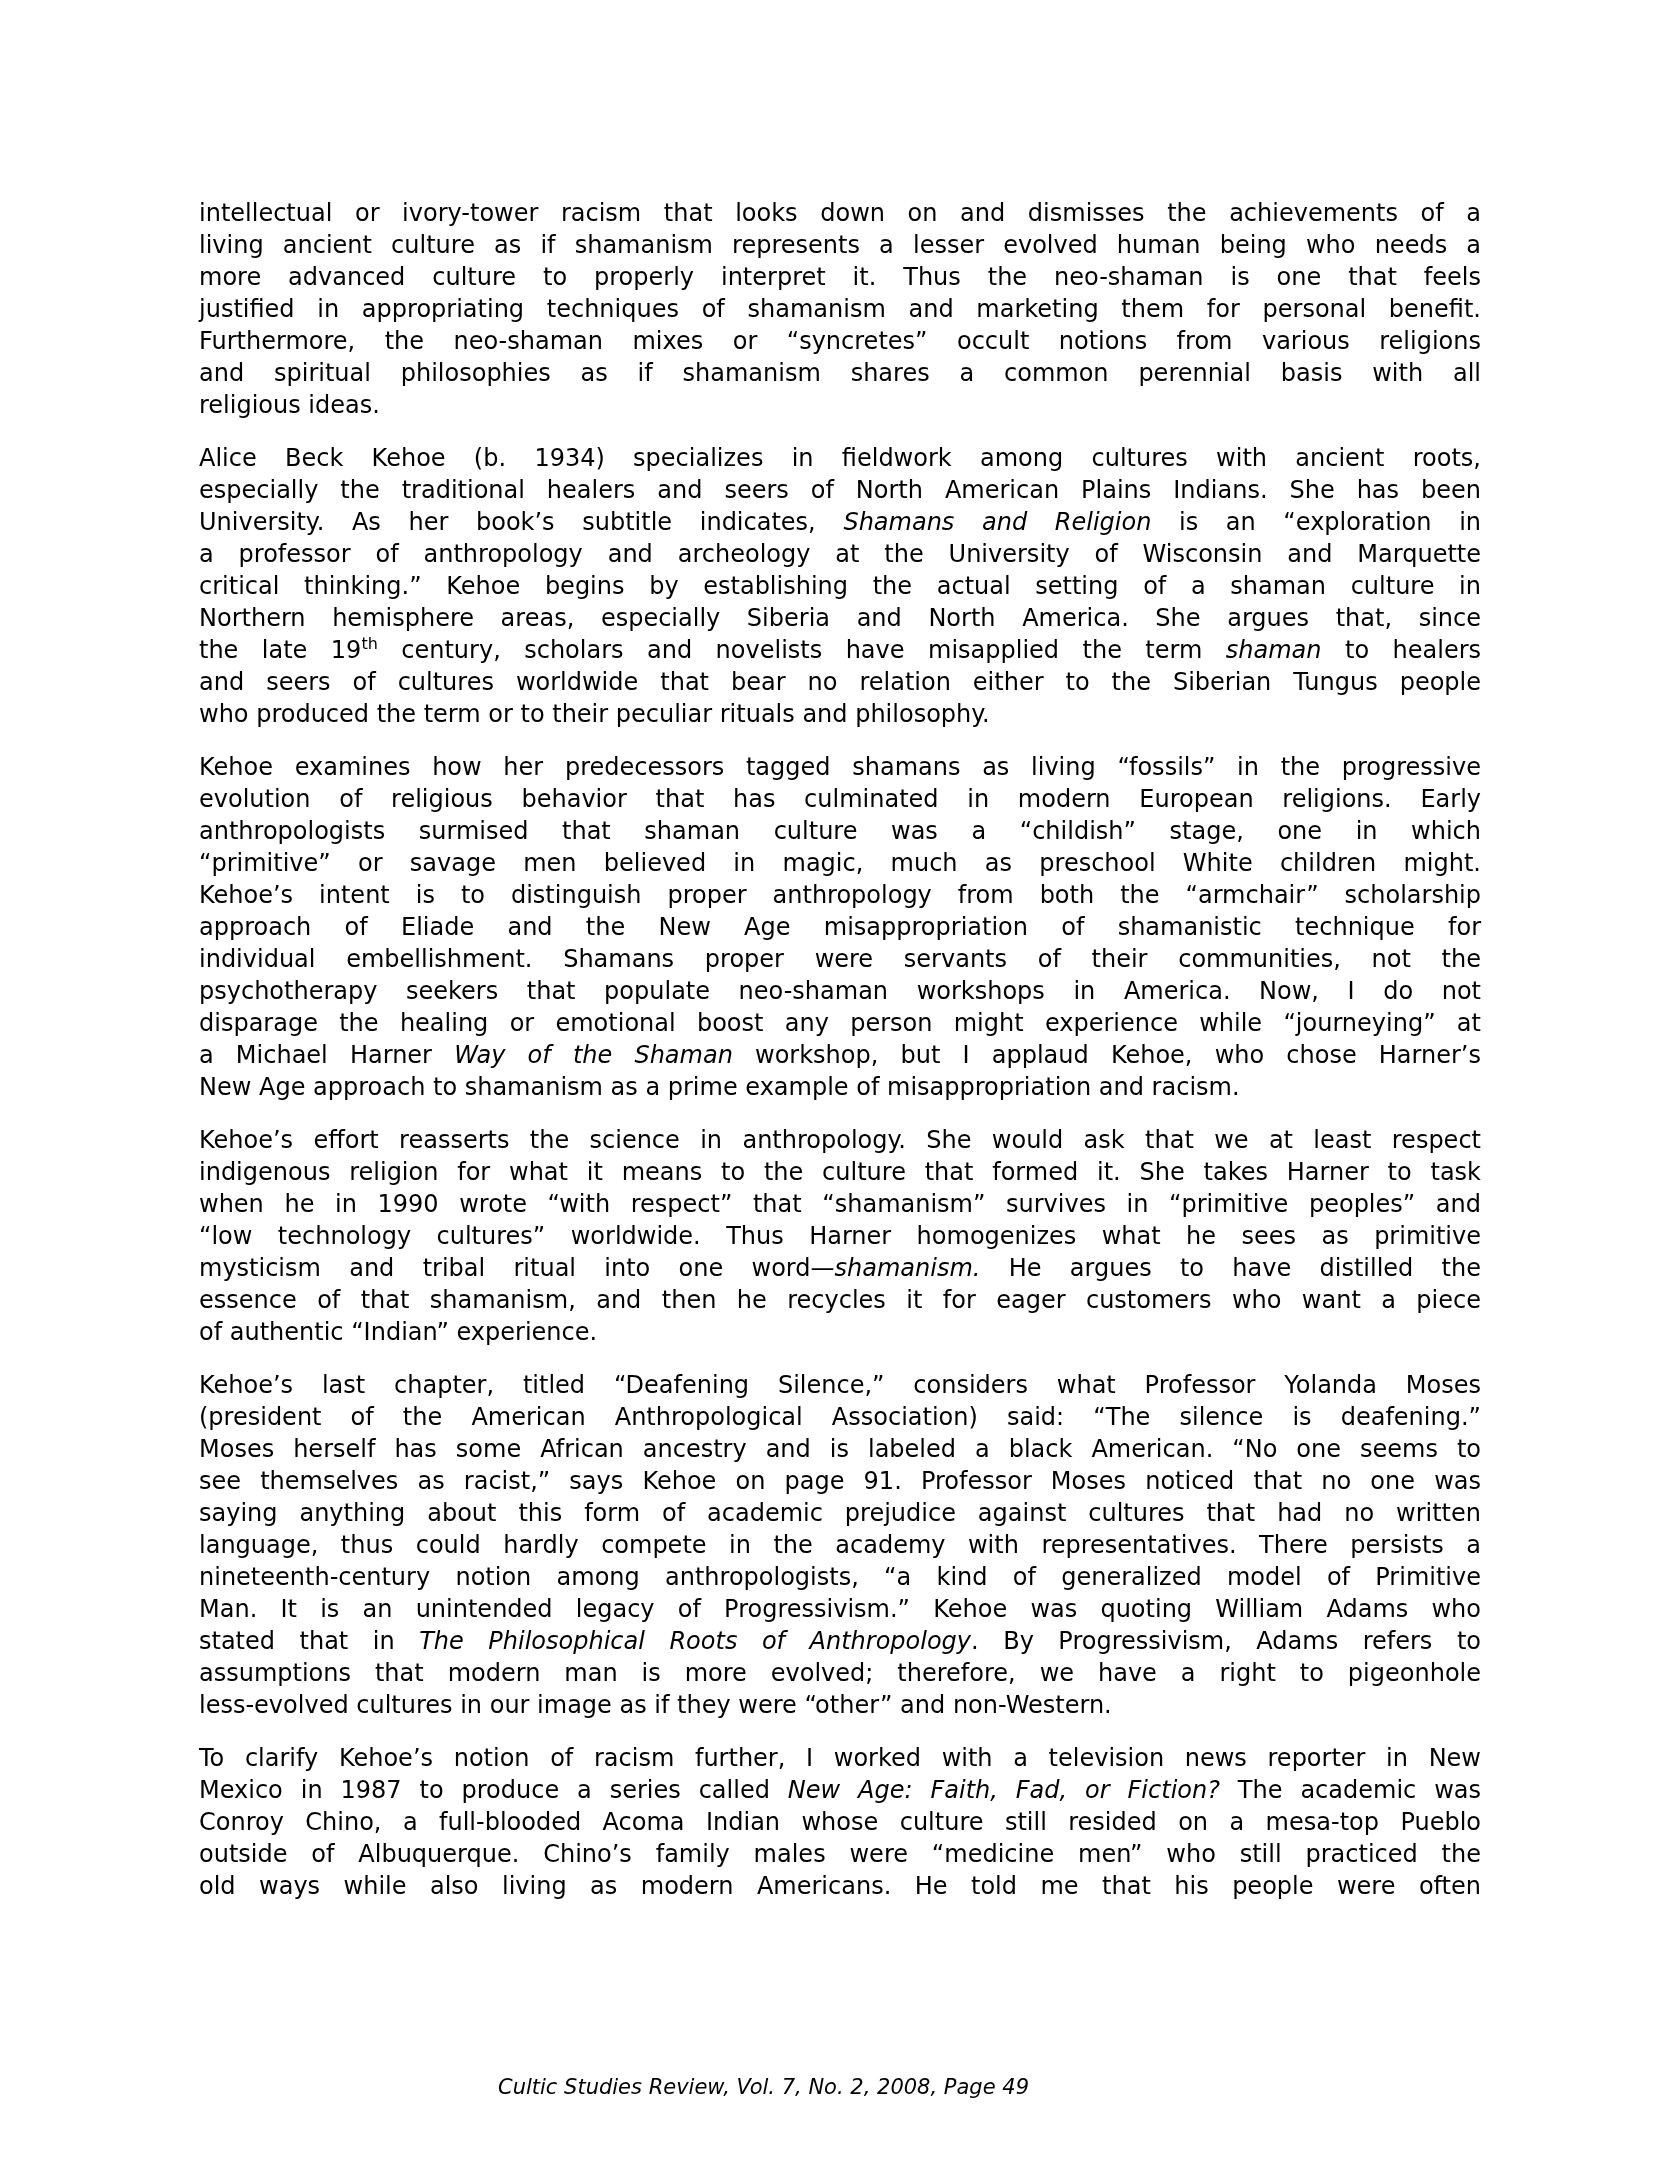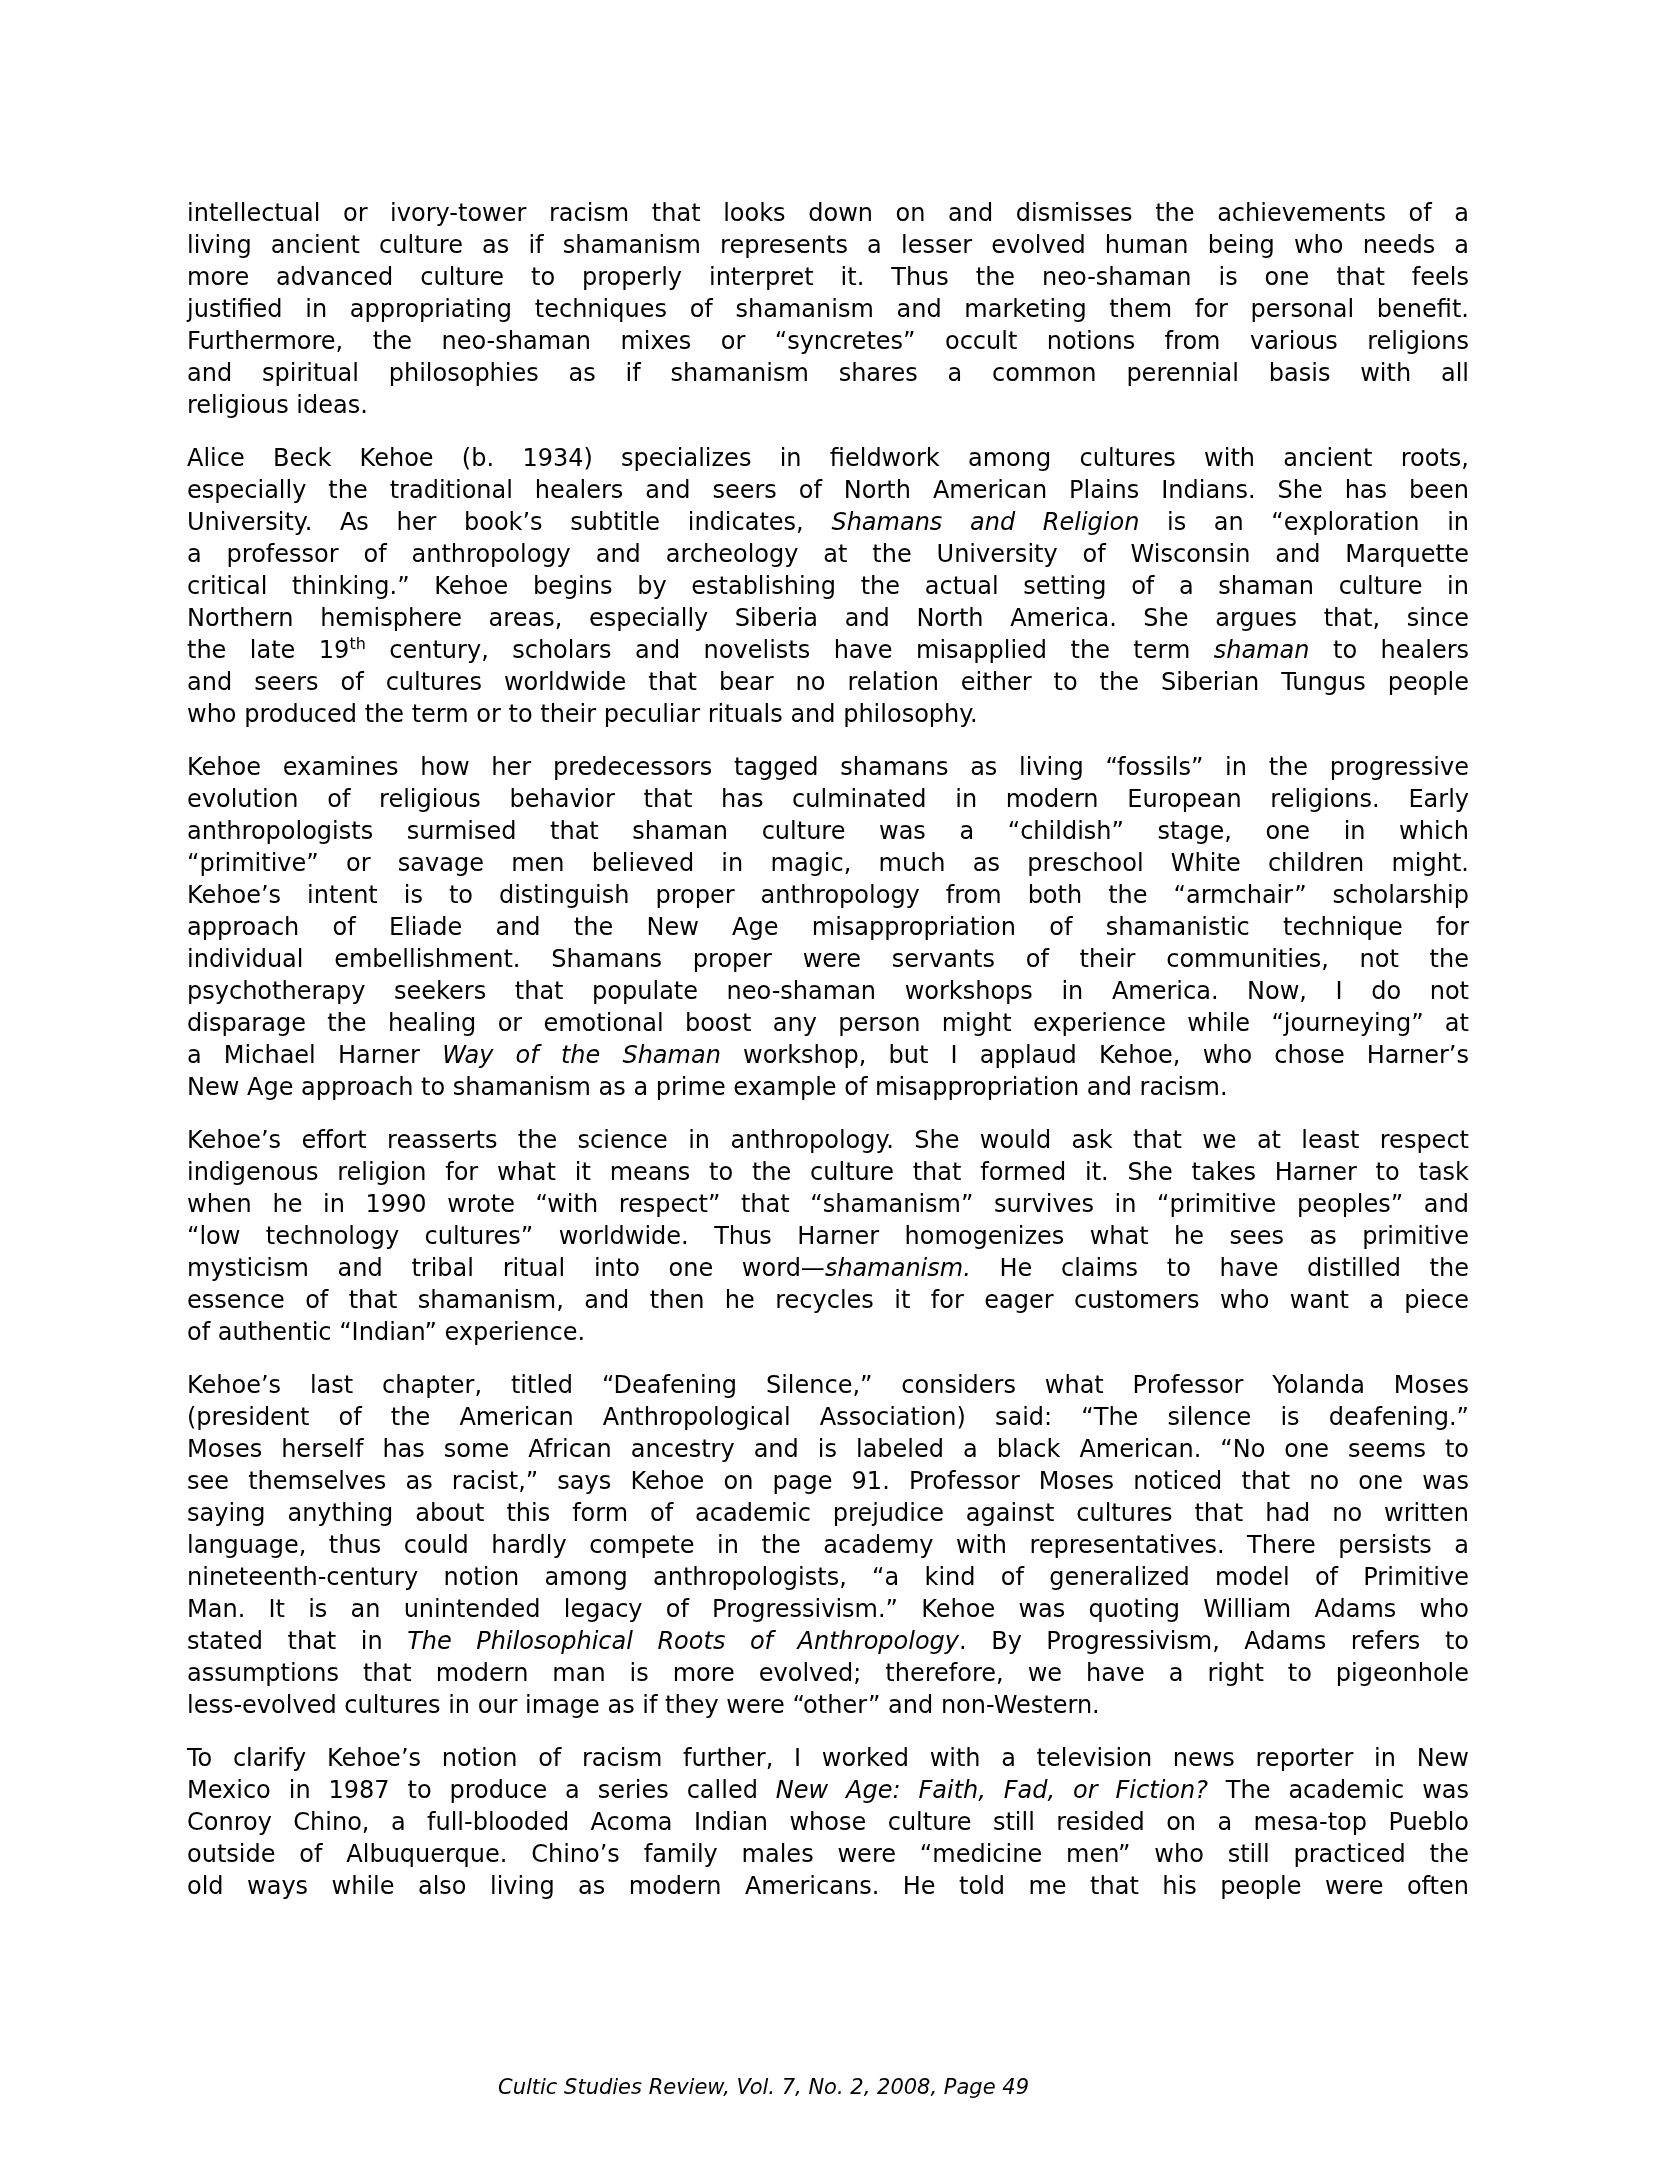--- a/index.html
+++ b/index.html
@@ -10,21 +10,21 @@
     body {
       width: 1680px;
       height: 2174px;
       position: relative;
       overflow: hidden;
       font-family: "DejaVu Sans", sans-serif;
       color: #000000;
     }
     .page {
       position: absolute;
-      left: 187px;
+      left: 199px;
       top: 197px;
       width: 1282px;
     }
     .para {
       margin: 0 0 21px 0;
     }
     .line {
       display: block;
       height: 32px;
       line-height: 32px;
@@ -89,21 +89,21 @@
       <span class="line"><span>psychotherapy seekers that populate neo-shaman workshops in America. Now, I do not</span></span>
       <span class="line"><span>disparage the healing or emotional boost any person might experience while “journeying” at</span></span>
       <span class="line"><span>a Michael Harner </span><span class="seg-i">Way of the Shaman</span><span> workshop, but I applaud Kehoe, who chose Harner’s</span></span>
       <span class="line last"><span>New Age approach to shamanism as a prime example of misappropriation and racism.</span></span>
     </div>
     <div class="para">
       <span class="line"><span>Kehoe’s effort reasserts the science in anthropology. She would ask that we at least respect</span></span>
       <span class="line"><span>indigenous religion for what it means to the culture that formed it. She takes Harner to task</span></span>
       <span class="line"><span>when he in 1990 wrote “with respect” that “shamanism” survives in “primitive peoples” and</span></span>
       <span class="line"><span>“low technology cultures” worldwide. Thus Harner homogenizes what he sees as primitive</span></span>
-      <span class="line"><span>mysticism and tribal ritual into one word—</span><span class="seg-i">shamanism.</span><span> He claims to have distilled the</span></span>
+      <span class="line"><span>mysticism and tribal ritual into one word—</span><span class="seg-i">shamanism.</span><span> He argues to have distilled the</span></span>
       <span class="line"><span>essence of that shamanism, and then he recycles it for eager customers who want a piece</span></span>
       <span class="line last"><span>of authentic “Indian” experience.</span></span>
     </div>
     <div class="para">
       <span class="line"><span>Kehoe’s last chapter, titled “Deafening Silence,” considers what Professor Yolanda Moses</span></span>
       <span class="line"><span>(president of the American Anthropological Association) said: “The silence is deafening.”</span></span>
       <span class="line"><span>Moses herself has some African ancestry and is labeled a black American. “No one seems to</span></span>
       <span class="line"><span>see themselves as racist,” says Kehoe on page 91. Professor Moses noticed that no one was</span></span>
       <span class="line"><span>saying anything about this form of academic prejudice against cultures that had no written</span></span>
       <span class="line"><span>language, thus could hardly compete in the academy with representatives. There persists a</span></span>

